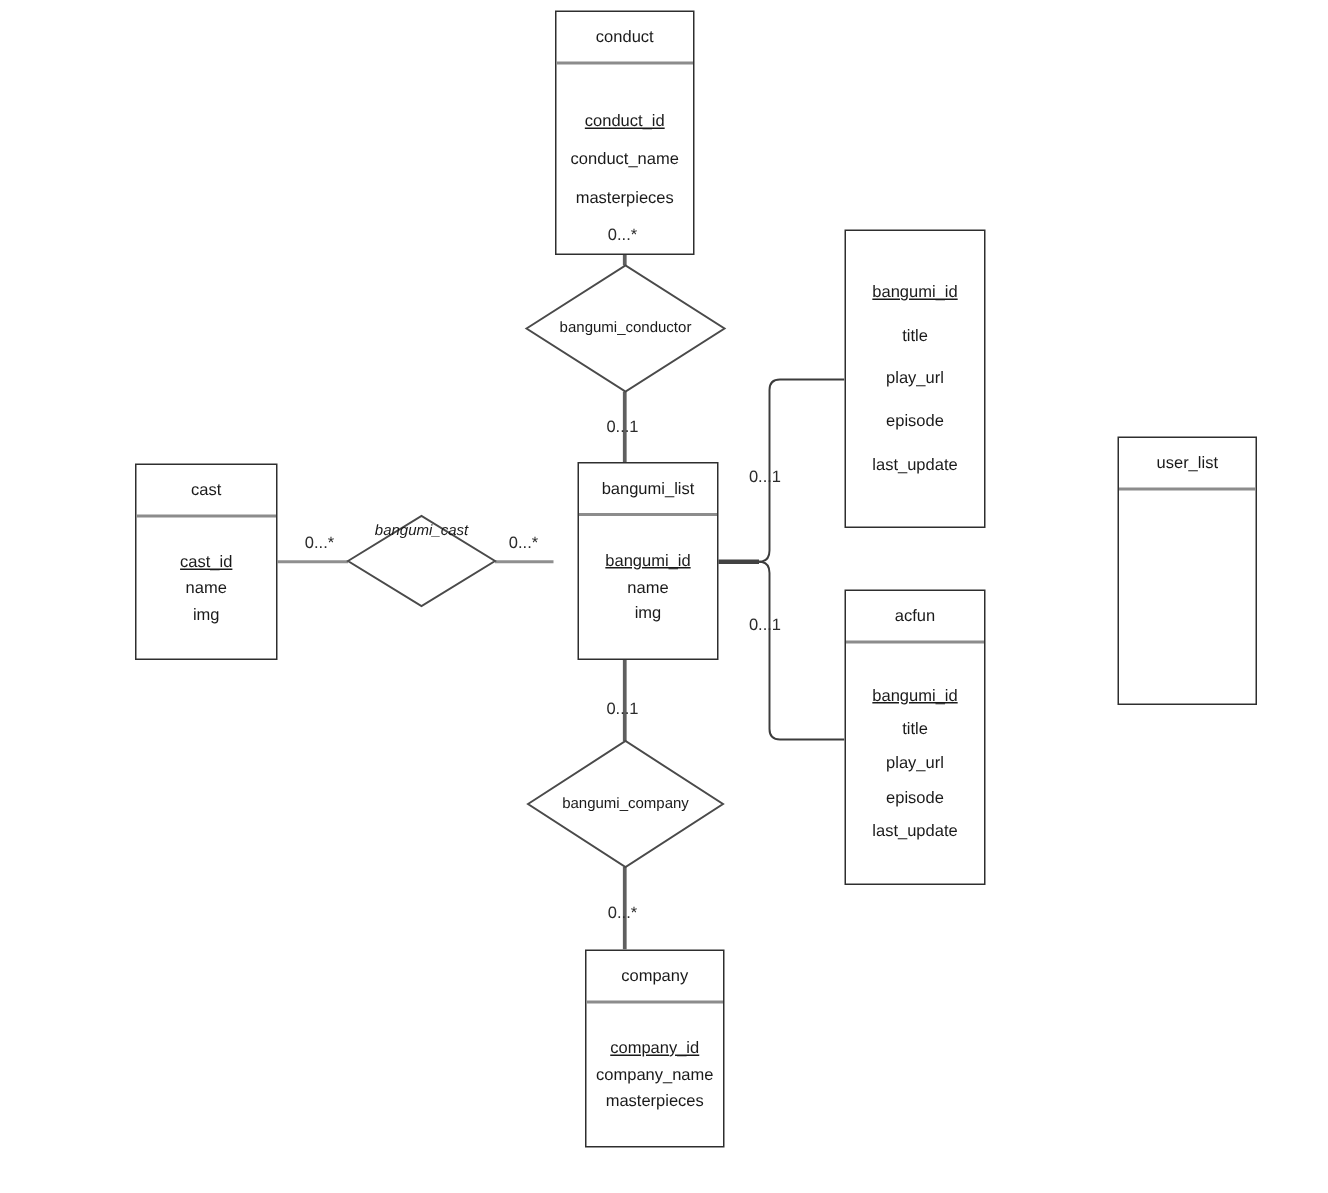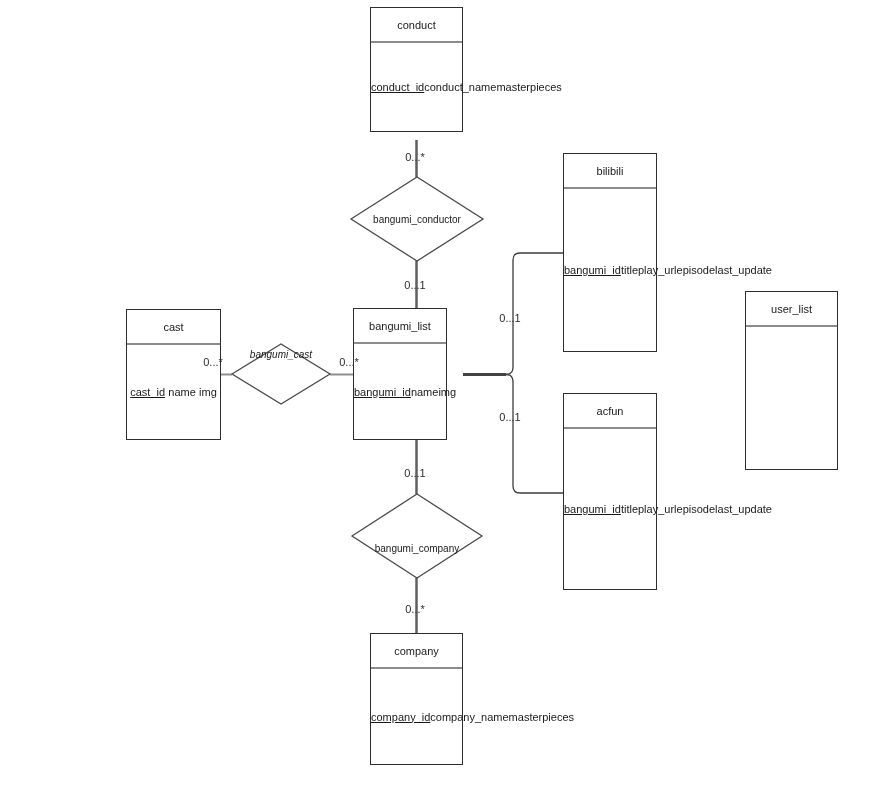--- a/index.html
+++ b/index.html
@@ -36,21 +36,21 @@
     display: flex;
     align-items: center;
     justify-content: center;
     font-size: 11px;
     border-bottom: 2px solid #8c8c8c;
     white-space: nowrap;
   }
   .entity-attrs {
     flex: 1 1 auto;
     display: flex;
-    flex-direction: row;
+    flex-direction: column;
     justify-content: space-evenly;
     padding: 18px 0;
   }
   .attr {
     display: flex;
     align-items: center;
     justify-content: center;
     font-size: 11px;
     white-space: nowrap;
   }
@@ -89,50 +89,49 @@
 
     <path d="M 463 374.5 L 506 374.5" stroke="#424242" stroke-width="3" fill="none"></path>
     <path d="M 506 374.5 Q 513 374.5 513 367 L 513 260 Q 513 253 520 253 L 563 253" stroke="#3c3c3c" stroke-width="1.3" fill="none"></path>
     <path d="M 506 374.5 Q 513 374.5 513 382 L 513 486 Q 513 493 520 493 L 563 493" stroke="#3c3c3c" stroke-width="1.3" fill="none"></path>
 
     <polygon points="351,219 417,177 483,219 417,261" fill="#ffffff" stroke="#4a4a4a" stroke-width="1.3"></polygon>
     <polygon points="232,374 281,344 330,374 281,404" fill="#ffffff" stroke="#4a4a4a" stroke-width="1.3"></polygon>
     <polygon points="352,536 417,494 482,536 417,578" fill="#ffffff" stroke="#4a4a4a" stroke-width="1.3"></polygon>
   </svg>
 
-  <div class="entity" style="left:370px; top:7px; width:93px; height:125px;">
+  <div class="entity" style="left:370px; top:7px; width:93px; height:163px;">
     <div class="entity-title">conduct</div>
     <div class="entity-attrs">
       <div class="attr pk">conduct_id</div>
       <div class="attr">conduct_name</div>
       <div class="attr">masterpieces</div>
     </div>
   </div>
 
   <div class="entity" style="left:563px; top:153px; width:94px; height:199px;">
-    <div class="entity-title">bilibili</div>
     <div class="entity-attrs">
       <div class="attr pk">bangumi_id</div>
       <div class="attr">title</div>
       <div class="attr">play_url</div>
       <div class="attr">episode</div>
       <div class="attr">last_update</div>
     </div>
   </div>
 
-  <div class="entity" style="left:90px; top:309px; width:95px; height:131px;margin-left:36px;">
+  <div class="entity" style="left:90px; top:309px; width:95px; height:131px;">
     <div class="entity-title">cast</div>
     <div class="entity-attrs">
       <div class="attr pk">cast_id</div>
       <div class="attr">name</div>
       <div class="attr">img</div>
     </div>
   </div>
 
-  <div class="entity" style="left:353px; top:308px; width:94px; height:132px;">
+  <div class="entity" style="left:385px; top:308px; width:94px; height:132px;">
     <div class="entity-title">bangumi_list</div>
     <div class="entity-attrs">
       <div class="attr pk">bangumi_id</div>
       <div class="attr">name</div>
       <div class="attr">img</div>
     </div>
   </div>
 
   <div class="entity" style="left:563px; top:393px; width:94px; height:197px;justify-content:center;">
     <div class="entity-title">acfun</div>
@@ -142,32 +141,32 @@
       <div class="attr">play_url</div>
       <div class="attr">episode</div>
       <div class="attr">last_update</div>
     </div>
   </div>
 
   <div class="entity" style="left:745px; top:291px; width:93px; height:179px;">
     <div class="entity-title">user_list</div>
   </div>
 
-  <div class="entity" style="left:370px; top:633px; width:93px; height:132px;">
+  <div class="entity" style="left:390px; top:633px; width:93px; height:132px;">
     <div class="entity-title">company</div>
     <div class="entity-attrs">
       <div class="attr pk">company_id</div>
       <div class="attr">company_name</div>
       <div class="attr">masterpieces</div>
     </div>
   </div>
 
   <div class="diamond-label" style="left:417px; top:219px;">bangumi_conductor</div>
   <div class="diamond-label" style="left:281px; top:354px;font-style:italic;">bangumi_cast</div>
-  <div class="diamond-label" style="left:417px; top:548px;">bangumi_company</div>
+  <div class="diamond-label" style="left:417px; top:536px;">bangumi_company</div>
 
   <div class="card" style="left:415px; top:157px;">0...*</div>
   <div class="card" style="left:415px; top:285px;">0...1</div>
   <div class="card" style="left:213px; top:362px;">0...*</div>
   <div class="card" style="left:349px; top:362px;">0...*</div>
   <div class="card" style="left:510px; top:318px;">0...1</div>
   <div class="card" style="left:510px; top:417px;">0...1</div>
   <div class="card" style="left:415px; top:473px;">0...1</div>
   <div class="card" style="left:415px; top:609px;">0...*</div>
 

